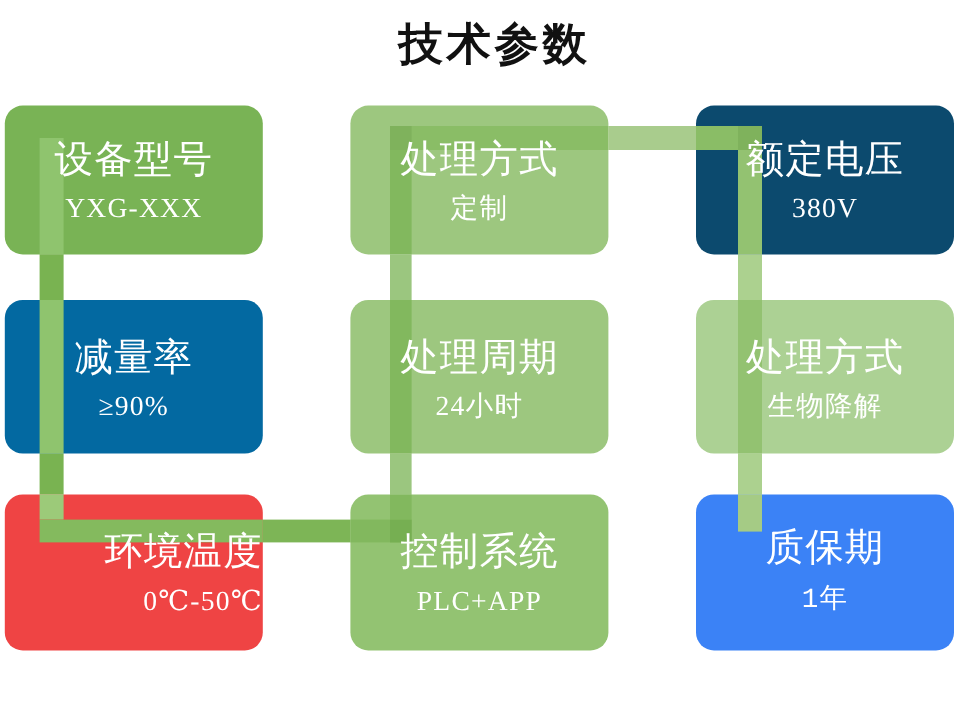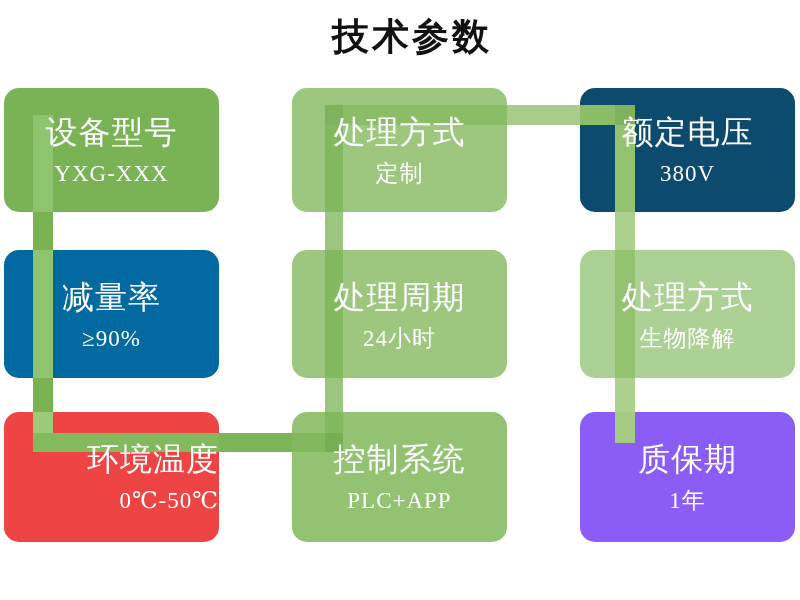--- a/index.html
+++ b/index.html
@@ -87,21 +87,21 @@
     <span class="value">生物降解</span>
   </div>
   <div class="box r3 c1" style="background: #ef4444; text-align: right;">
     <span class="label">环境温度</span>
     <span class="value">0℃-50℃</span>
   </div>
   <div class="box r3 c2" style="background: rgb(147, 195, 114);">
     <span class="label">控制系统</span>
     <span class="value">PLC+APP</span>
   </div>
-  <div class="box r3 c3" style="background: #8b5cf6;">
+  <div class="box r3 c3" style="background: #3b82f6; font-family: Liberation Mono, monospace;">
     <span class="label">质保期</span>
     <span class="value">1年</span>
   </div>
 
   <div class="seg v1" style="top: 115px; height: 97px; background: rgb(143, 196, 110);"></div>
   <div class="seg v1" style="top: 212px; height: 38px; background: rgb(121, 179, 81);"></div>
   <div class="seg v1" style="top: 250px; height: 128px; background: rgb(143, 196, 110);"></div>
   <div class="seg v1" style="top: 378px; height: 34px; background: rgb(121, 179, 81);"></div>
   <div class="seg v1" style="top: 412px; height: 21px; background: rgb(156, 202, 121);"></div>
 

